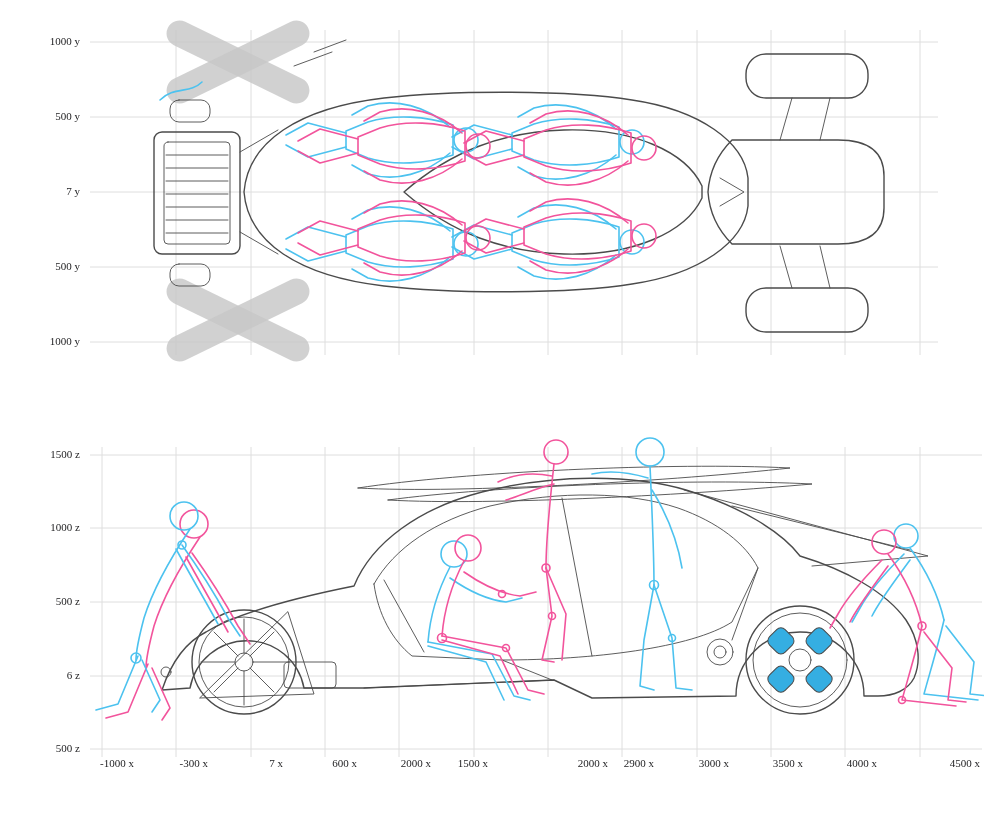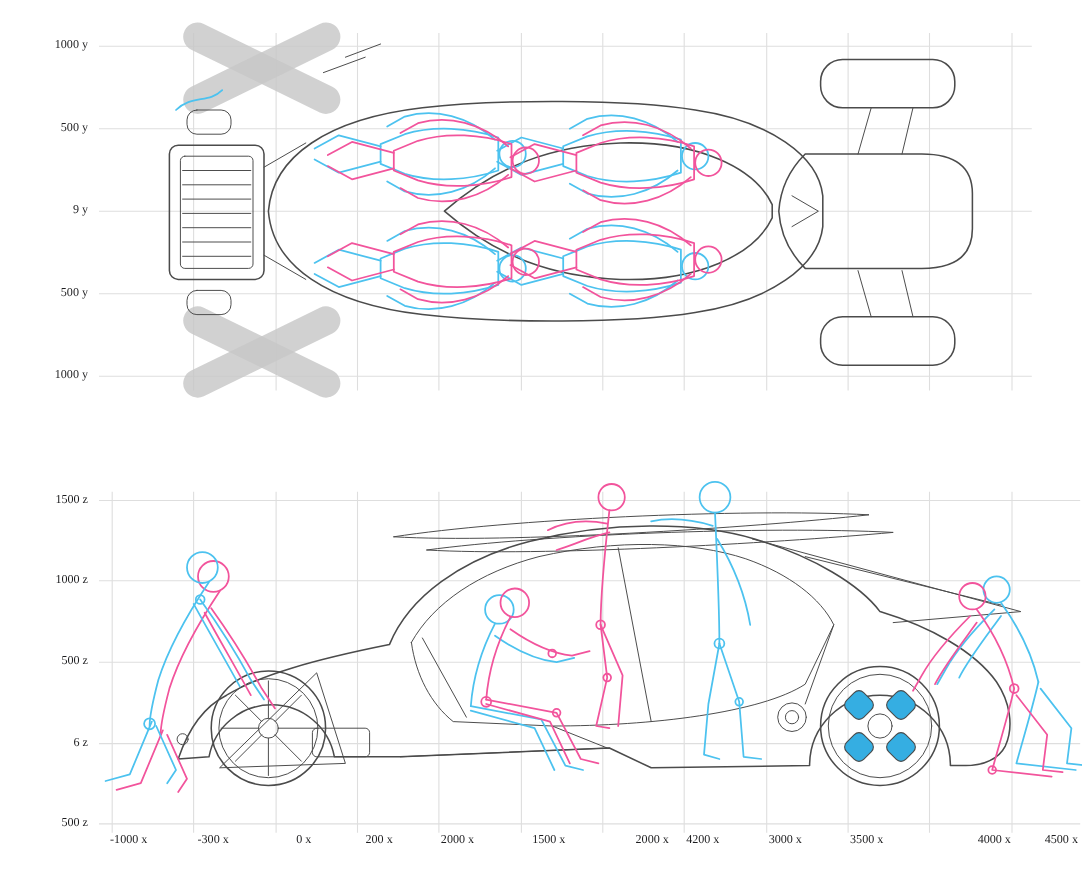--- a/index.html
+++ b/index.html
@@ -233,35 +233,35 @@
         <path d="M 890 626 C 884 652 876 678 870 700 L 924 706"></path>
         <path d="M 892 632 L 920 668 L 916 700 L 934 702"></path>
         <circle cx="890" cy="626" r="4"></circle>
           <circle cx="870" cy="700" r="3.5"></circle>
       </g>
     </g>
   </svg>
 
   <span class="axis-label yl" style="top:35px">1000 y</span>
   <span class="axis-label yl" style="top:110px">500 y</span>
-  <span class="axis-label yl" style="top:185px">9 y</span>
+  <span class="axis-label yl" style="top:185px">7 y</span>
   <span class="axis-label yl" style="top:260px">500 y</span>
   <span class="axis-label yl" style="top:335px">1000 y</span>
 
   <span class="axis-label yl" style="top:448px">1500 z</span>
   <span class="axis-label yl" style="top:521px">1000 z</span>
   <span class="axis-label yl" style="top:595px">500 z</span>
   <span class="axis-label yl" style="top:669px">6 z</span>
   <span class="axis-label yl" style="top:742px">500 z</span>
 
   <span class="axis-label xl" style="left:38px">-1000 x</span>
   <span class="axis-label xl" style="left:112px">-300 x</span>
-  <span class="axis-label xl" style="left:187px">0 x</span>
-  <span class="axis-label xl" style="left:261px">200 x</span>
+  <span class="axis-label xl" style="left:187px">7 x</span>
+  <span class="axis-label xl" style="left:261px">600 x</span>
   <span class="axis-label xl" style="left:335px">2000 x</span>
-  <span class="axis-label xl" style="left:418px">1500 x</span>
+  <span class="axis-label xl" style="left:392px">1500 x</span>
   <span class="axis-label xl" style="left:512px">2000 x</span>
-  <span class="axis-label xl" style="left:558px">4200 x</span>
+  <span class="axis-label xl" style="left:558px">2900 x</span>
   <span class="axis-label xl" style="left:633px">3000 x</span>
   <span class="axis-label xl" style="left:707px">3500 x</span>
-  <span class="axis-label xl" style="left:823px">4000 x</span>
+  <span class="axis-label xl" style="left:781px">4000 x</span>
   <span class="axis-label xl" style="left:884px">4500 x</span>
 </div>
 
 </body></html>

